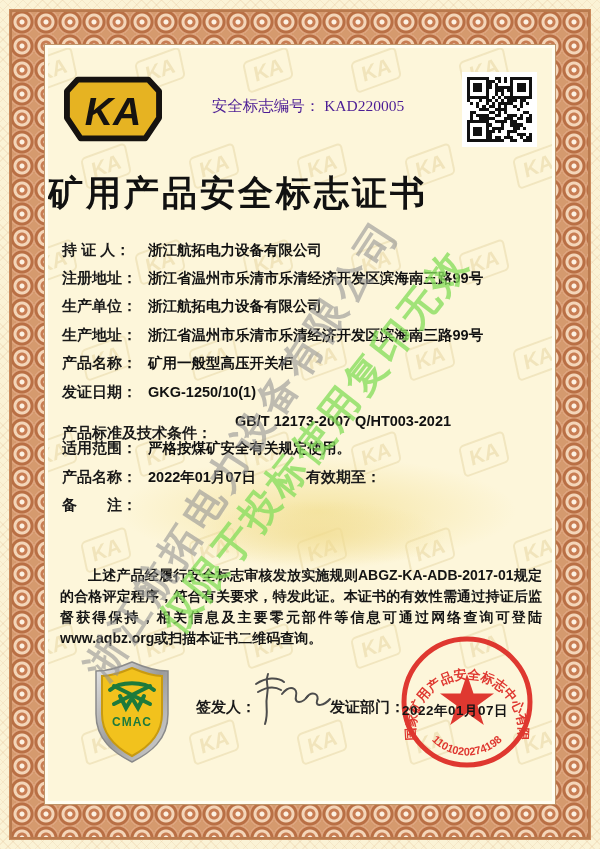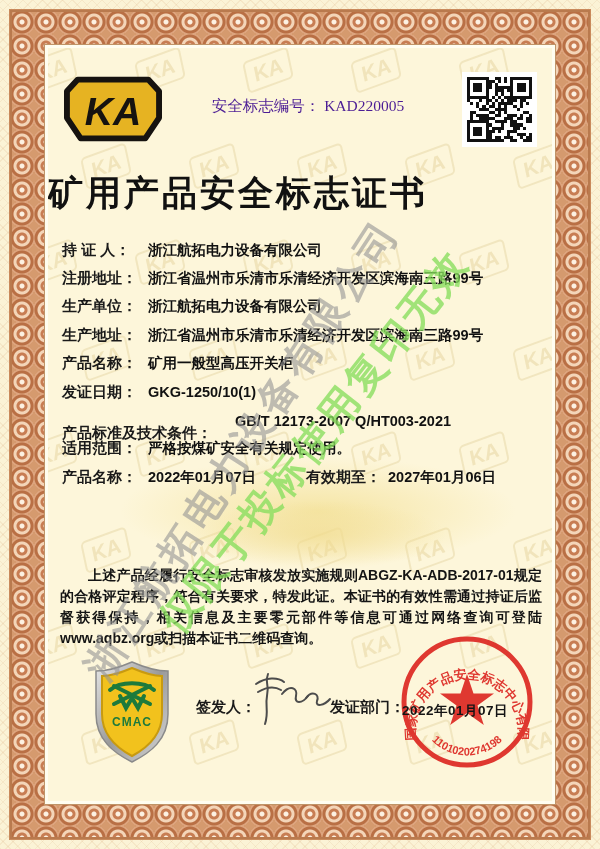--- a/index.html
+++ b/index.html
@@ -608,21 +608,24 @@
         <span class="fvalue">GB/T 12173-2007 Q/HT003-2021</span>
       </div>
       <div class="frow">
         <span class="flabel">适用范围：</span>
         <span class="fvalue">严格按煤矿安全有关规定使用。</span>
       </div>
       <div class="frow dates">
         <span class="flabel">产品名称：</span>
         <span class="fvalue">2022年01月07日</span>
         <span class="vlabel">有效期至：</span>
-        <span class="fvalue">2027年01月06日</span>
+      </div>
+      <div class="frow">
+        <span class="flabel">备　　注：</span>
+        <span class="fvalue"></span>
       </div>
     </div>
 
     <div class="statement">上述产品经履行安全标志审核发放实施规则ABGZ-KA-ADB-2017-01规定的合格评定程序，符合有关要求，特发此证。本证书的有效性需通过持证后监督获得保持，相关信息及主要零元部件等信息可通过网络查询可登陆www.aqbz.org或扫描本证书二维码查询。</div>
 
     <svg class="cmac" viewBox="0 0 80 104">
       <defs>
         <linearGradient id="silv" x1="0" y1="0" x2="1" y2="1">
           <stop offset="0" stop-color="#e8e8e8"></stop>
             <stop offset=".5" stop-color="#9a9a9a"></stop>

